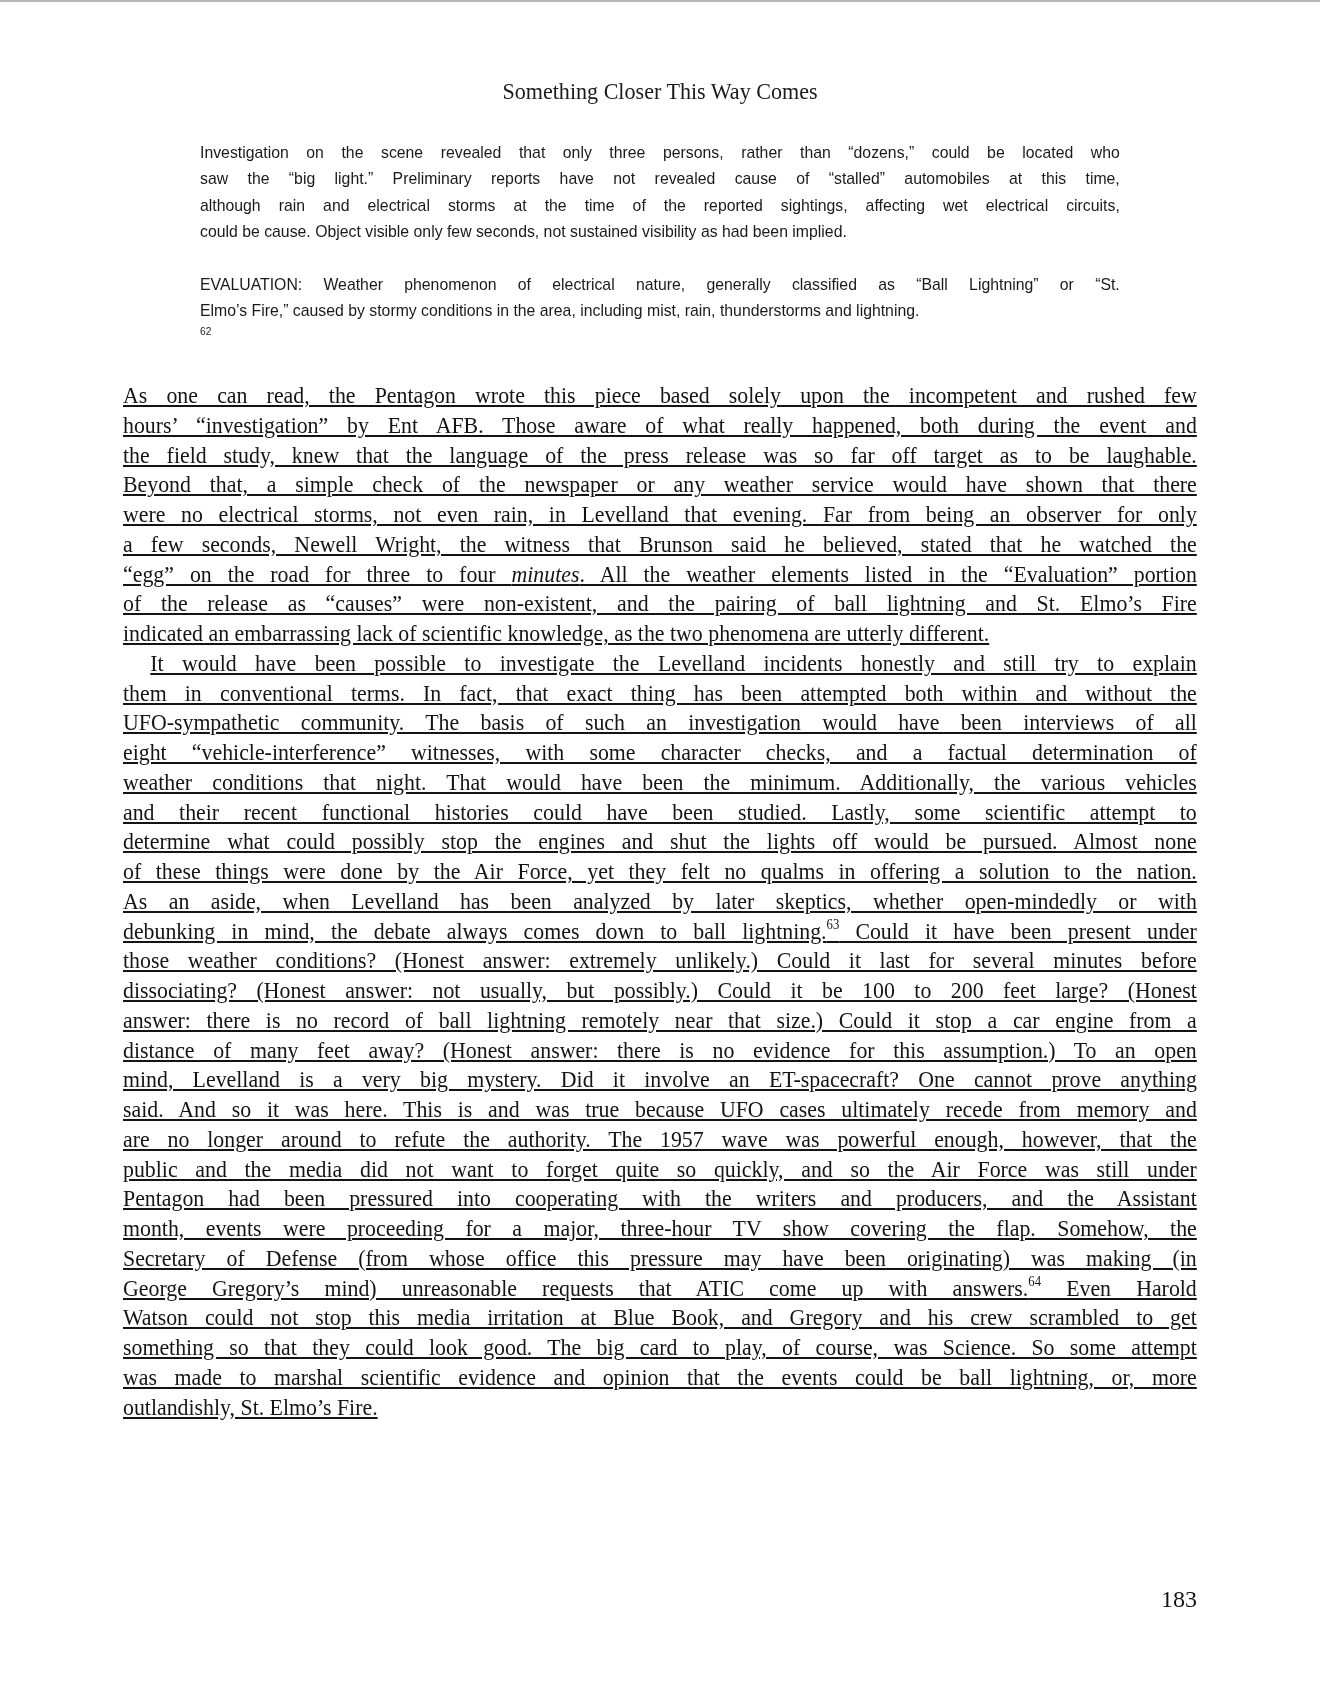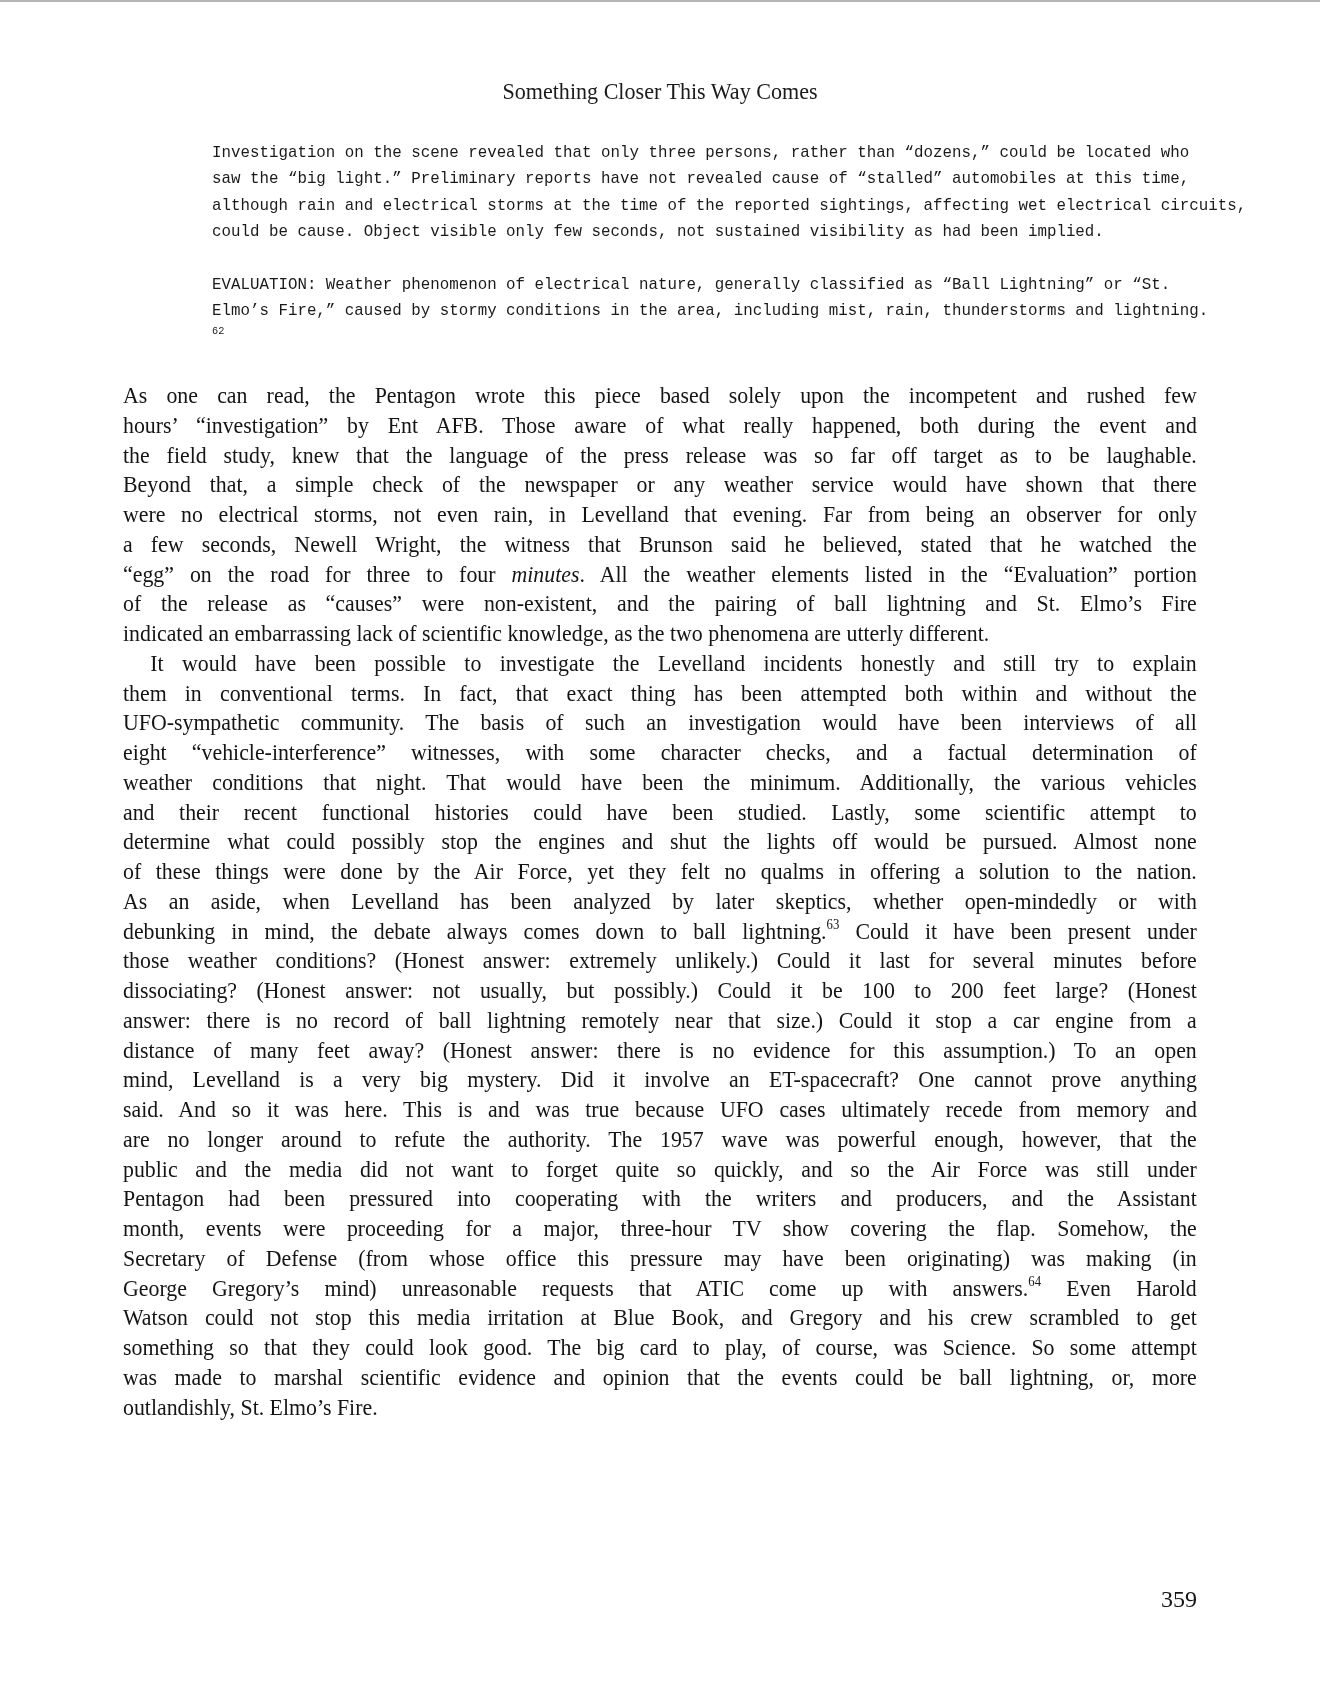--- a/index.html
+++ b/index.html
@@ -3,29 +3,29 @@
 <meta charset="utf-8">
 <style>
   html, body { margin: 0; padding: 0; background: #ffffff; }
   body { width: 1320px; height: 1708px; position: relative; overflow: hidden; }
   .top-rule { position: absolute; left: 0; top: 0; width: 1320px; height: 2px; background: #b4b4b4; }
   .running-head {
     position: absolute; left: 0; width: 1320px; top: 78px; text-align: center;
     font-family: "Liberation Serif", serif; font-size: 24px; color: #1a1a1a;
     transform: scaleX(0.92); transform-origin: 660px 0;
   }
-  .quote { position: absolute; left: 212px; width: 920px; font-family: Liberation Mono, monospace;
+  .quote { position: absolute; left: 200px; width: 920px; font-family: Liberation Sans, sans-serif;
     font-size: 17px; color: #1a1a1a; }
   .quote .line { height: 26.3px; line-height: 26.3px; white-space: nowrap; text-align: justify; text-align-last: justify;
     transform: scaleX(0.93); transform-origin: 0 0; width: 989px; }
   .quote .line.last { text-align-last: left; }
   .quote .fn { font-size: 11px; line-height: 12px; height: 12px; }
   .body-text { position: absolute; left: 123px; top: 381px; width: 1074px;
     font-family: "Liberation Serif", serif; font-size: 24px; color: #141414; }
-  .body-text .line { height: 29.75px; line-height: 29.75px; white-space: nowrap; overflow: visible; }
+  .body-text .line { height: 29.75px; line-height: 29.75px; white-space: nowrap; overflow: visible; text-decoration: underline; }
   .body-text .line .inner { display: block; width: 1180px; transform: scaleX(0.91); transform-origin: 0 0;
     text-align: justify; text-align-last: justify; }
   .body-text .line.last .inner { text-align-last: left; }
   .body-text .line.indent .inner { padding-left: 30px; width: 1150px; }
   sup { font-size: 14px; line-height: 0; vertical-align: 10px; }
   .page-number { position: absolute; right: 123px; top: 1586px; font-family: "Liberation Serif", serif;
     font-size: 24px; color: #141414; }
 </style>
 </head>
 <body>
@@ -148,13 +148,13 @@
       <span class="inner">something so that they could look good. The big card to play, of course, was Science. So some attempt</span>
     </div>
     <div class="line">
       <span class="inner">was made to marshal scientific evidence and opinion that the events could be ball lightning, or, more</span>
     </div>
     <div class="line last">
       <span class="inner">outlandishly, St. Elmo’s Fire.</span>
     </div>
   </div>
 
-<div class="page-number">359</div>
+<div class="page-number">183</div>
 
 </body></html>

